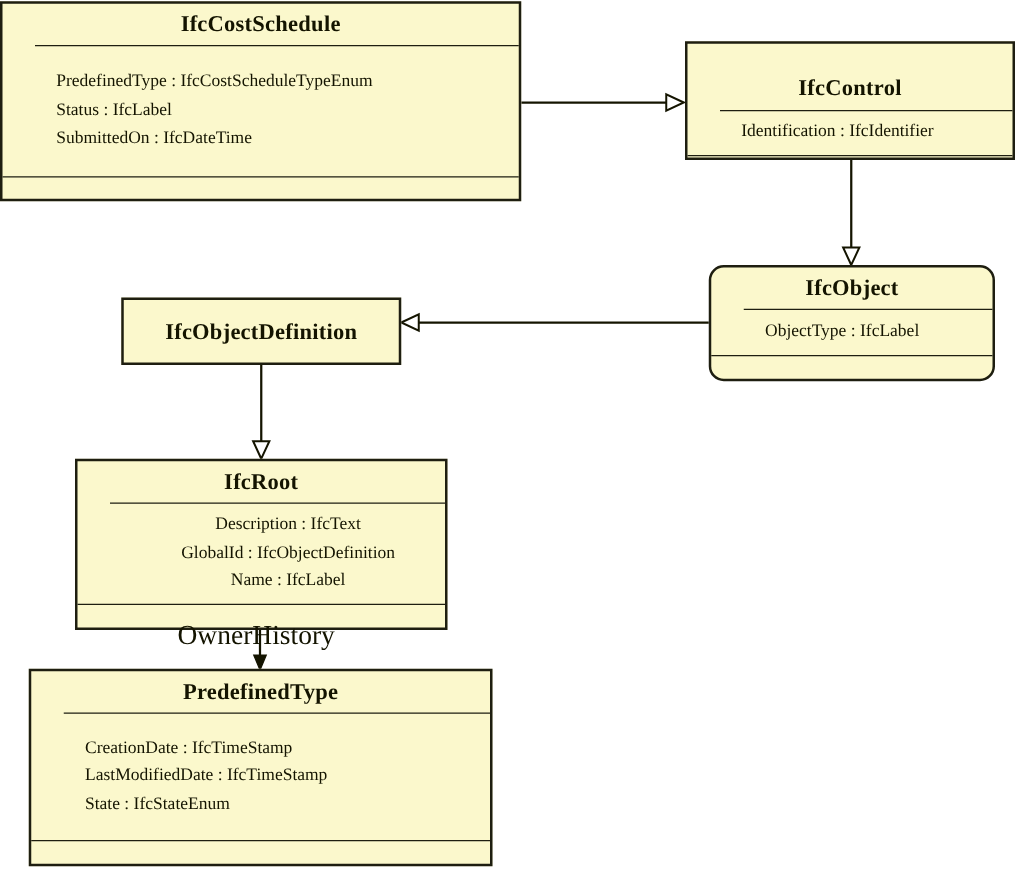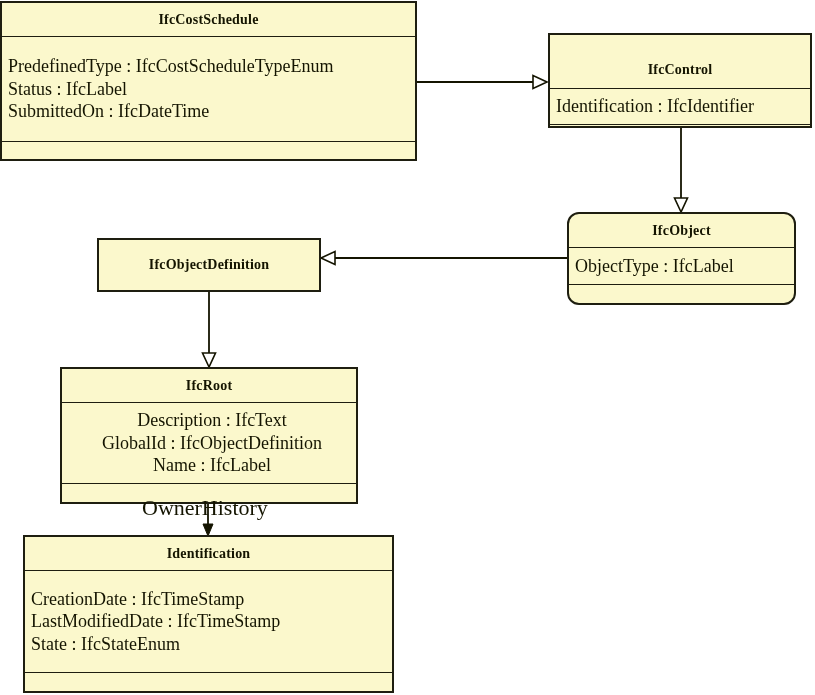--- a/index.html
+++ b/index.html
@@ -25,34 +25,35 @@
     box-sizing: border-box;
     display: flex;
     flex-direction: column;
   }
   .uml-title {
     flex: 0 0 auto;
     display: flex;
     align-items: center;
     justify-content: center;
     font-weight: bold;
-    font-size: 14px;
+    font-size: 18px;
     letter-spacing: 0.2px;
   }
   .uml-title.fill { flex: 1 1 auto; }
   .uml-attrs {
     flex: 0 0 auto;
     border-top: 1.5px solid #1E1E10;
     display: flex;
     flex-direction: column;
     justify-content: center;
-    padding-left: 6px;
-    font-size: 18px;
+    padding-left: 17px;
+    font-size: 14px;
     line-height: 22.5px;
     box-sizing: border-box;
+    margin-left: 26px;
   }
   .uml-attr { white-space: nowrap; }
   .uml-empty {
     flex: 1 1 auto;
     border-top: 1.5px solid #1E1E10;
   }
   .assoc-label {
     position: absolute;
     font-size: 22px;
     white-space: nowrap;
@@ -125,21 +126,21 @@
     <div class="uml-title" style="flex-basis:33px;">IfcRoot</div>
     <div class="uml-attrs" style="flex-basis:81px;text-align:center;">
       <div class="uml-attr">Description : IfcText</div>
       <div class="uml-attr">GlobalId : IfcObjectDefinition</div>
       <div class="uml-attr">Name : IfcLabel</div>
     </div>
     <div class="uml-empty"></div>
   </div>
 
   <div class="uml-class" style="left:23px; top:535px; width:371px; height:158px;">
-    <div class="uml-title" style="flex-basis:33px;">Identification</div>
+    <div class="uml-title" style="flex-basis:33px;">PredefinedType</div>
     <div class="uml-attrs" style="flex-basis:102px;">
       <div class="uml-attr">CreationDate : IfcTimeStamp</div>
       <div class="uml-attr">LastModifiedDate : IfcTimeStamp</div>
       <div class="uml-attr">State : IfcStateEnum</div>
     </div>
     <div class="uml-empty"></div>
   </div>
 
   <div class="assoc-label" style="left:142px; top:495px; width:132px;">OwnerHistory</div>
 

